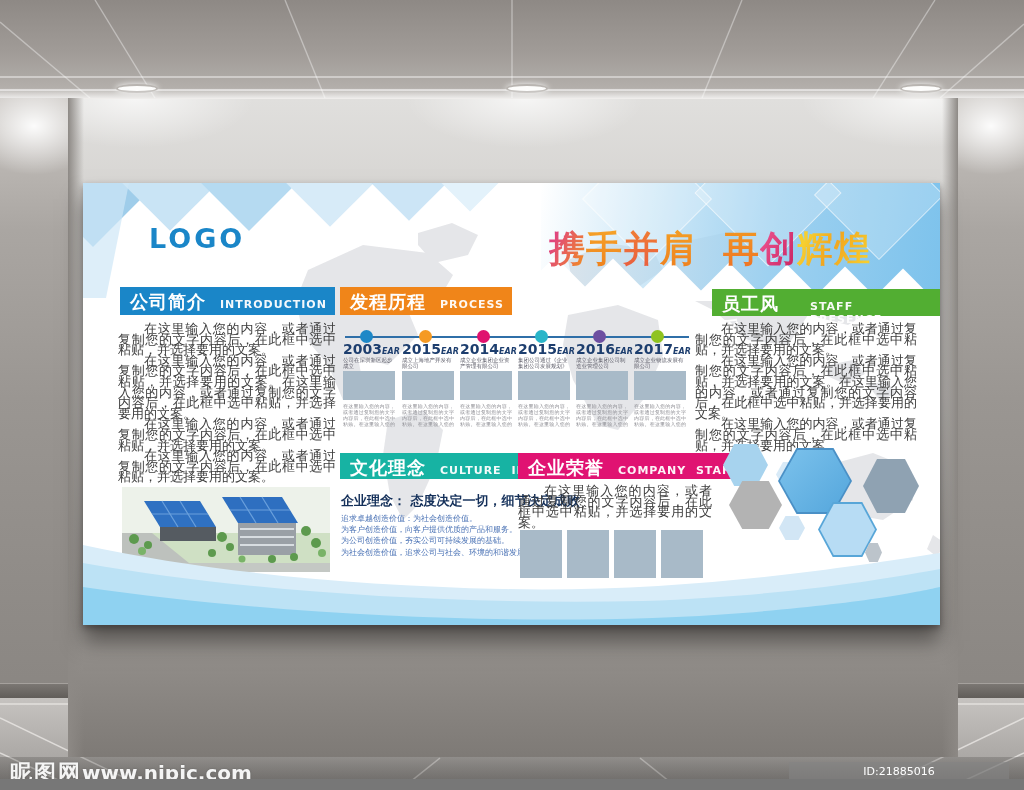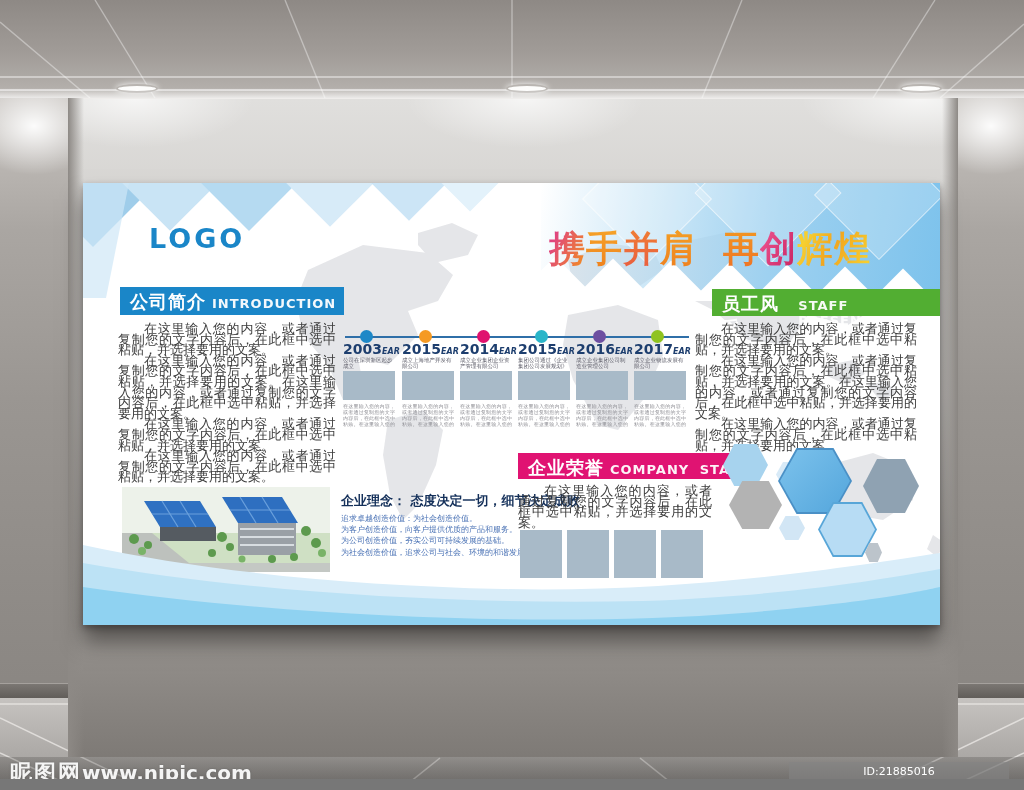--- a/index.html
+++ b/index.html
@@ -53,21 +53,21 @@
   .tc2{background-image:linear-gradient(180deg,#f08034,#e85a40);}
   .tc3{background-image:linear-gradient(180deg,#f4a126,#ee7d1e);}
   .tc4{background-image:linear-gradient(180deg,#f29a22,#ee6f26);}
   .tc5{background-image:linear-gradient(115deg,#ea4f8b 15%,#c92663 90%);}
   .tc6{background-image:linear-gradient(115deg,#f6cf30 25%,#f0991a 90%);}
   .tc7{background-image:linear-gradient(115deg,#f2a81f 20%,#f6ce30 85%);}
 
   .sec-head{position:absolute;height:27px;display:flex;align-items:baseline;gap:6px;
     padding:3px 8px 0 10px;color:#fff;}
   .sec-head .zh{font-size:18px;font-weight:800;letter-spacing:1px;line-height:24px;}
-  .sec-head .en{font-size:13px;font-weight:700;letter-spacing:1px;word-spacing:5px;opacity:.95;}
+  .sec-head .en{font-size:11px;font-weight:700;letter-spacing:1px;word-spacing:5px;opacity:.95;margin-left:8px;}
   .h-intro{background:#1a86c8;}  .h-process{background:#f08519;}
   .h-culture{background:#17b3a3;} .h-honor{background:#e01372;} .h-staff{background:#52ae32;}
 
   .bodytxt{font-size:13px;line-height:10.6px;color:#3d3d3d;text-align:justify;}
   .bodytxt p{margin:0;text-indent:2em;}
 
   .tl-line{background:#2f6fa8;height:2px;}
   .tl-col{position:absolute;width:54px;top:0;height:110px;}
   .tl-dot{position:absolute;left:17px;top:10px;width:13px;height:13px;border-radius:50%;}
   .d0{background:#1e88c7;} .d1{background:#f59a23;} .d2{background:#e0126e;}
@@ -232,20 +232,24 @@
           <circle cx="150" cy="72" r="4"></circle>
           <circle cx="172" cy="70" r="4"></circle>
       </g>
       <g fill="#79b368">
           <circle cx="20" cy="64" r="4"></circle>
           <circle cx="120" cy="72" r="3.5"></circle>
           <circle cx="200" cy="66" r="4"></circle>
         </g>
     </svg>
 
+    <div class="sec-head h-process" style="left:257px;top:104px;min-width:142px;height:28px;">
+      <span class="zh">发程历程</span>
+      <span class="en">PROCESS</span>
+    </div>
     <div class="abs" style="left:258px;top:137px;width:416px;height:110px;">
       <div class="abs tl-line" style="left:4px;top:16px;width:344px;"></div>
       <div class="tl-col" style="left:2px;">
         <div class="tl-dot d0"></div>
         <div class="tl-year"><span>2003</span><span class="suf">EAR</span></div>
         <div class="tl-cap">公司在深圳新区起步成立</div>
         <div class="tl-pic"></div>
         <div class="tl-desc">在这里输入您的内容，或者通过复制您的文字内容后，在此框中选中粘贴。在这里输入您的内容，或者复制您的文字内容后选中粘贴。</div>
       </div>
       <div class="tl-col" style="left:61px;">
@@ -278,20 +282,24 @@
       </div>
       <div class="tl-col" style="left:293px;">
         <div class="tl-dot d5"></div>
         <div class="tl-year"><span>2017</span><span class="suf">EAR</span></div>
         <div class="tl-cap">成立企业物流发展有限公司</div>
         <div class="tl-pic"></div>
         <div class="tl-desc">在这里输入您的内容，或者通过复制您的文字内容后，在此框中选中粘贴。在这里输入您的内容，或者复制您的文字内容后选中粘贴。</div>
       </div>
     </div>
 
+    <div class="sec-head h-culture" style="left:257px;top:270px;min-width:142px;height:26px;">
+      <span class="zh">文化理念</span>
+      <span class="en">CULTURE IDEA</span>
+    </div>
     <div class="abs" style="left:258px;top:309px;font-size:13px;font-weight:700;color:#14305a;">
       <span>企业理念：</span>
       <span>态度决定一切，细节决定成败</span>
     </div>
     <div class="abs" style="left:258px;top:330px;font-size:8px;line-height:11.2px;color:#4a72b5;">
       <div>追求卓越创造价值：为社会创造价值。</div>
       <div>为客户创造价值，向客户提供优质的产品和服务。</div>
       <div>为公司创造价值，夯实公司可持续发展的基础。</div>
       <div>为社会创造价值，追求公司与社会、环境的和谐发展。</div>
     </div>

